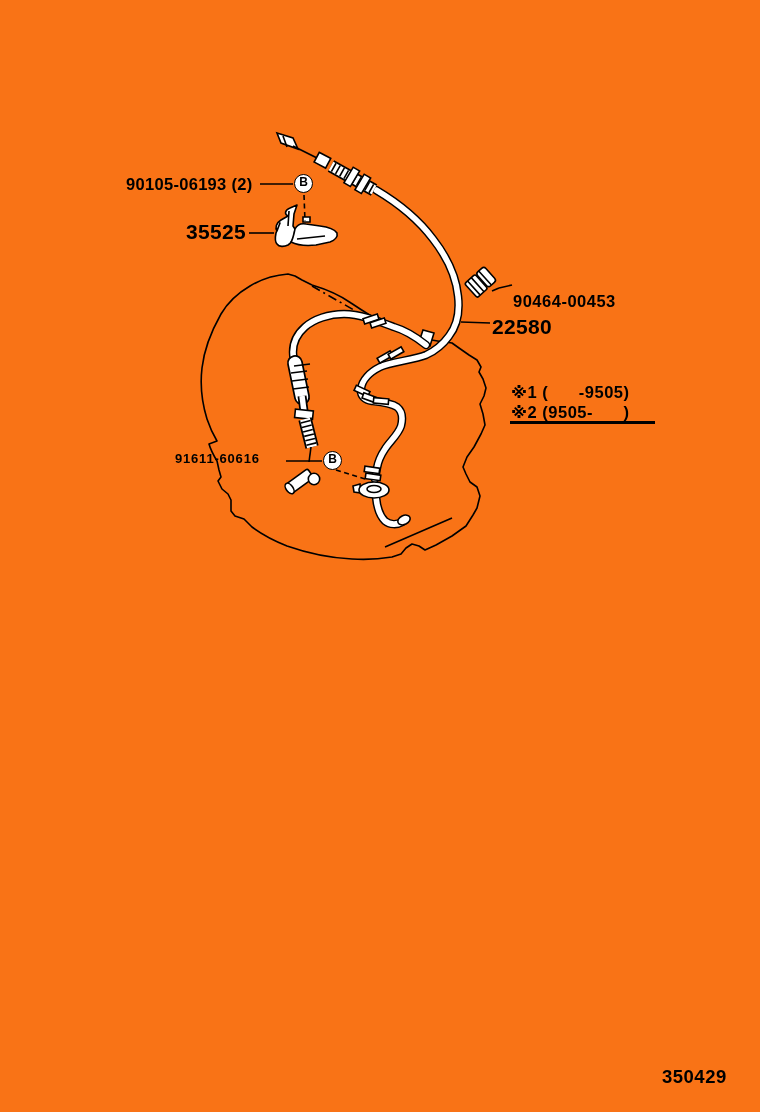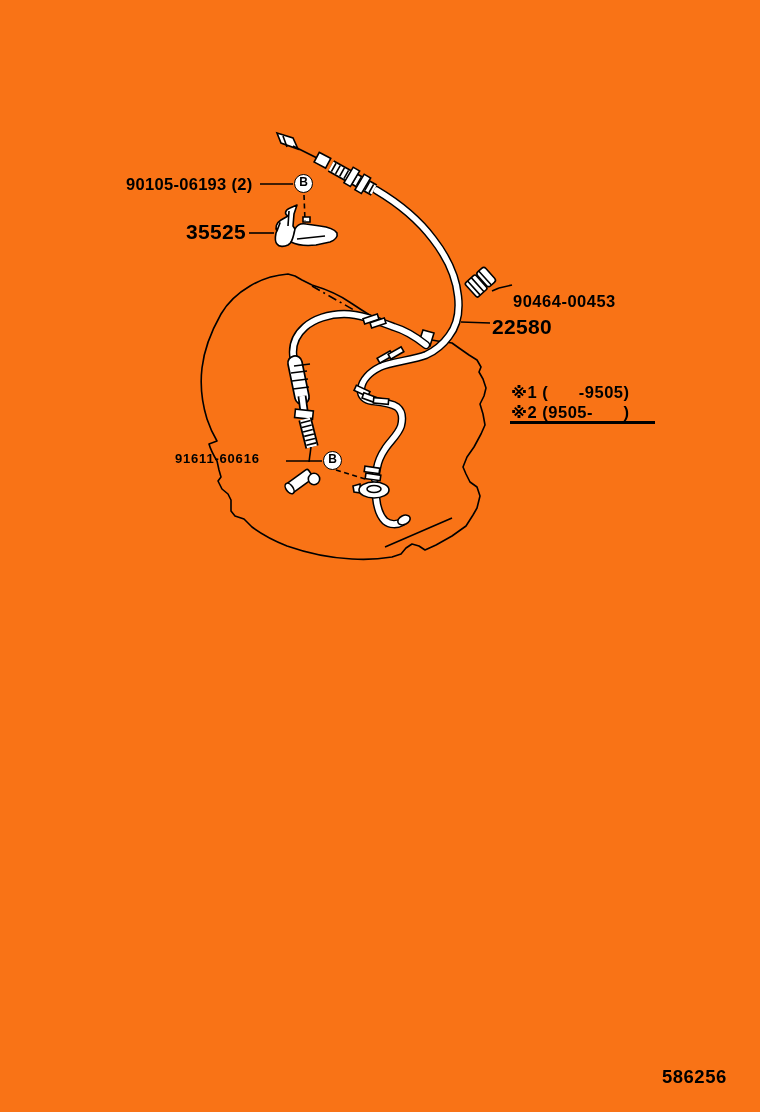--- a/index.html
+++ b/index.html
@@ -169,15 +169,15 @@
   <span class="bmark" style="left:294px; top:174px;">B</span>
 
   <span class="bmark" style="left:323px; top:451px;">B</span>
 
   <div class="note">
     <div>※1 (      -9505)</div>
     <div>※2 (9505-      )</div>
   </div>
   <div class="note-underline"></div>
 
-  <span class="pl fig-no">586256</span>
+  <span class="pl fig-no">350429</span>
 
 </div>
 
 </body></html>

